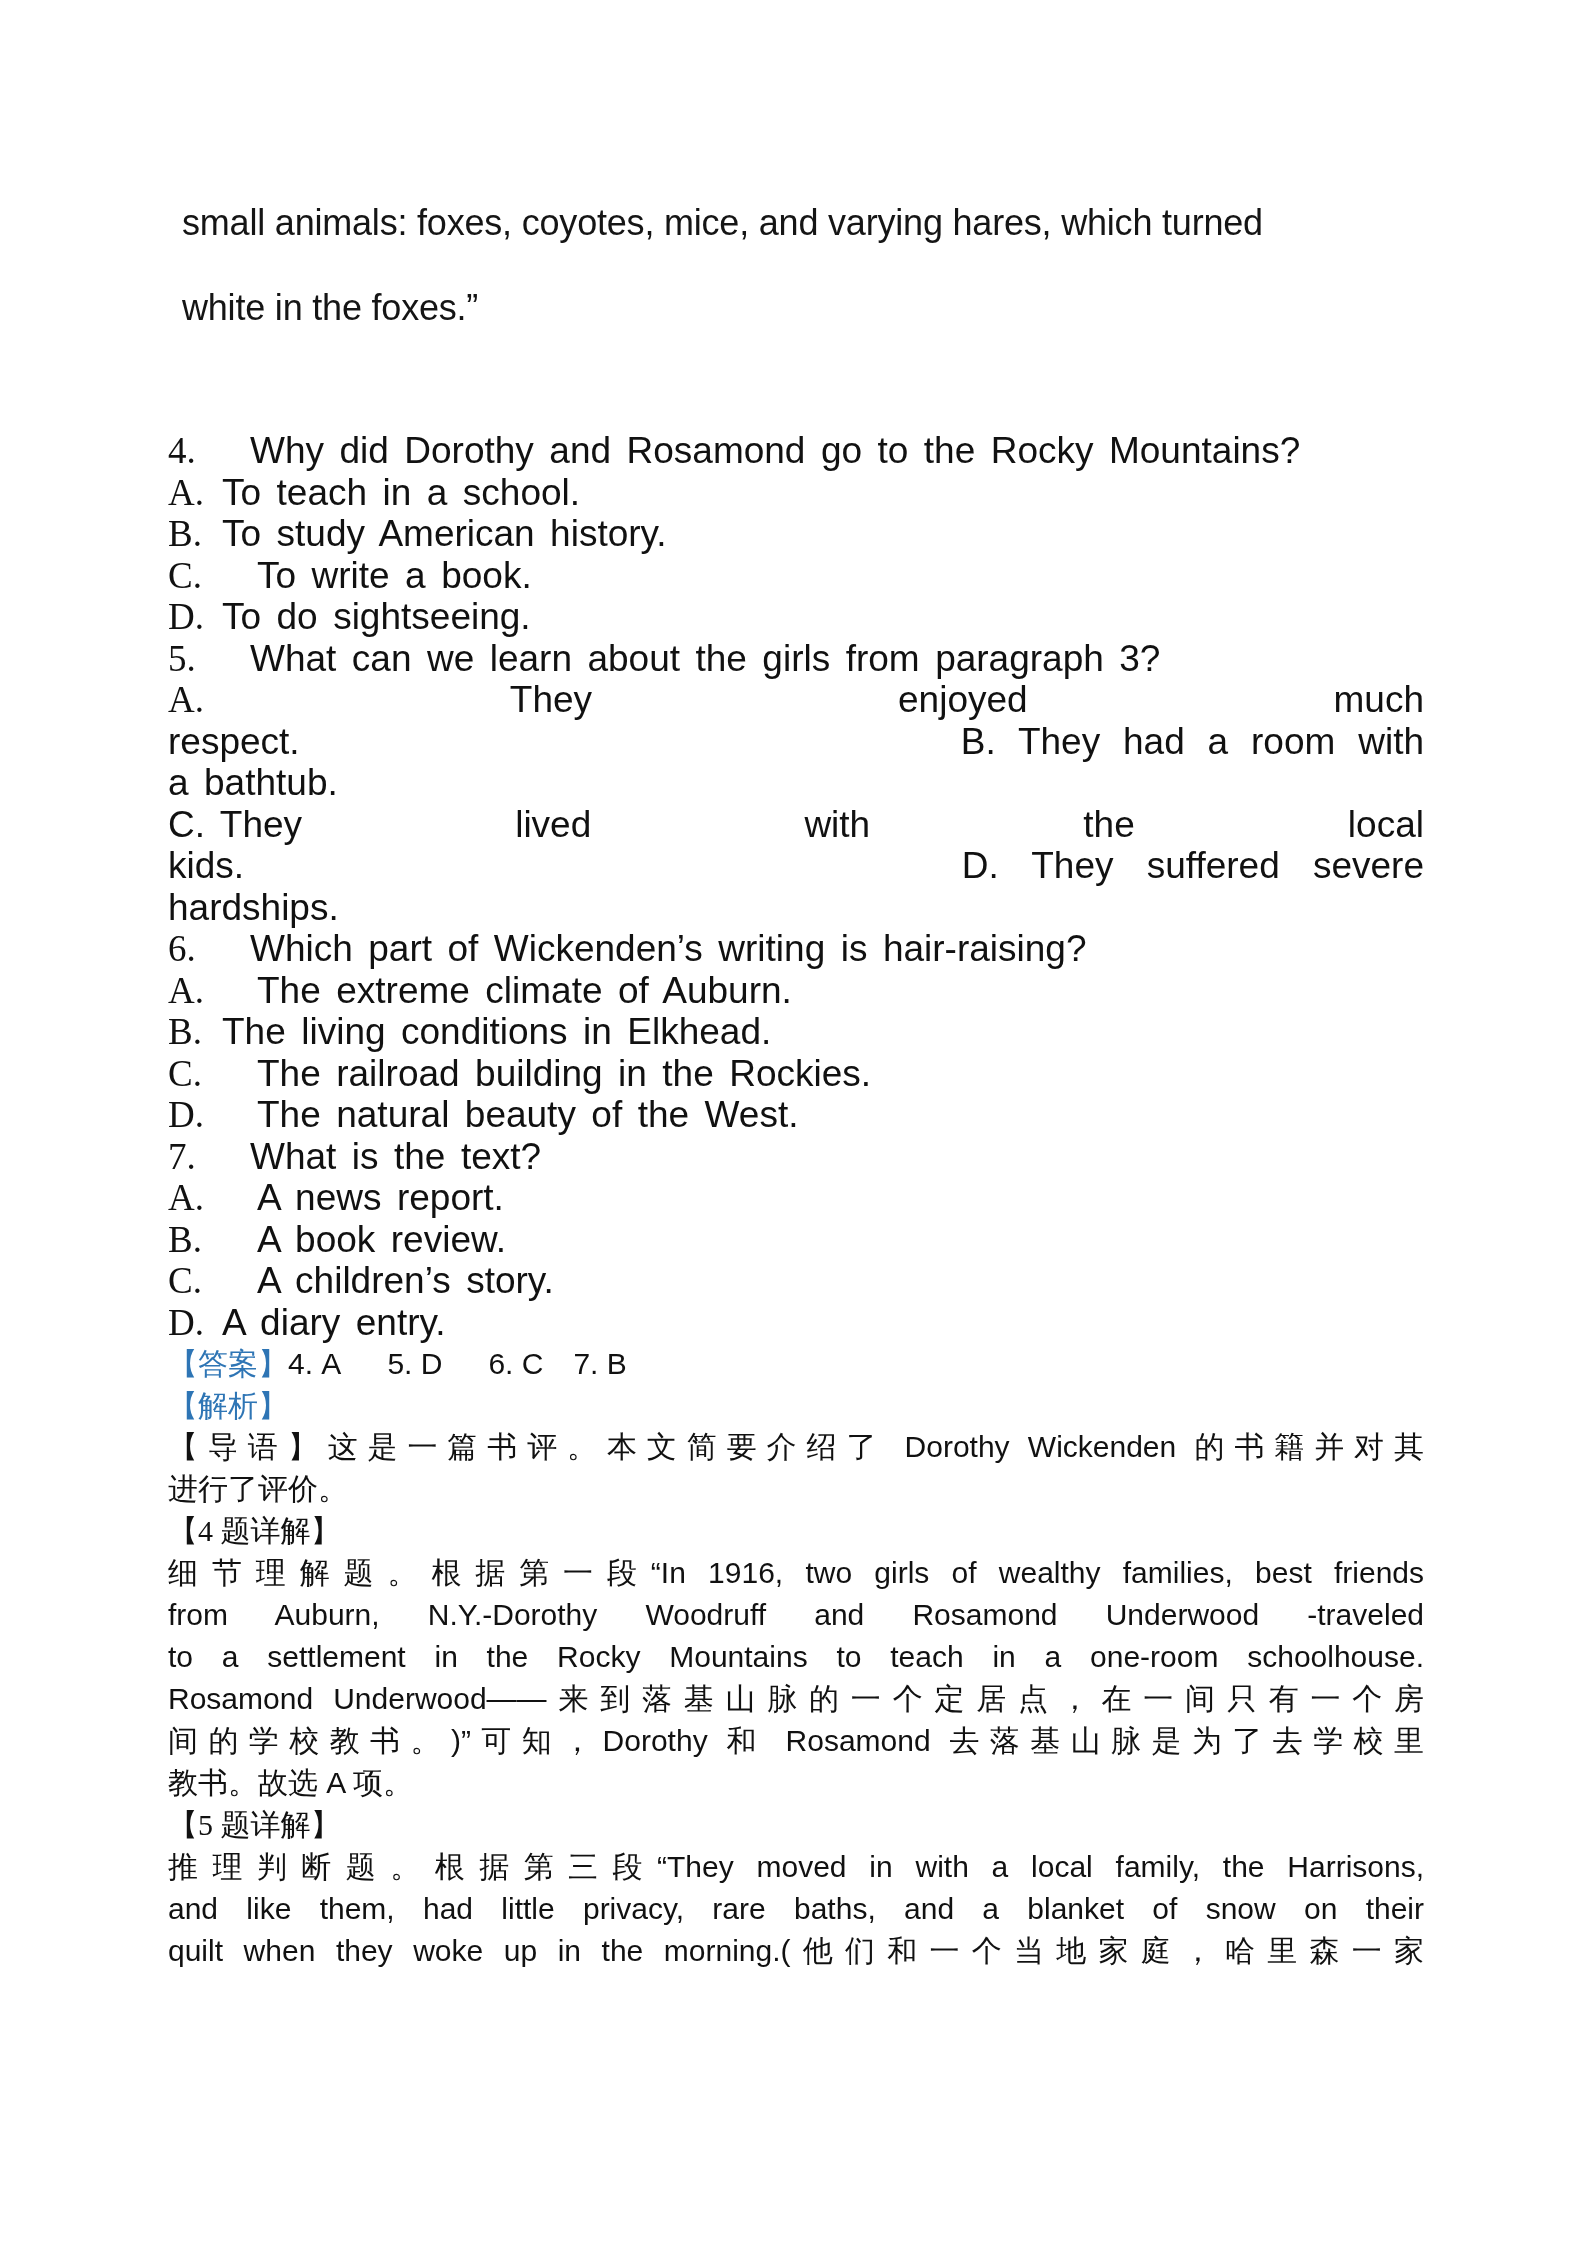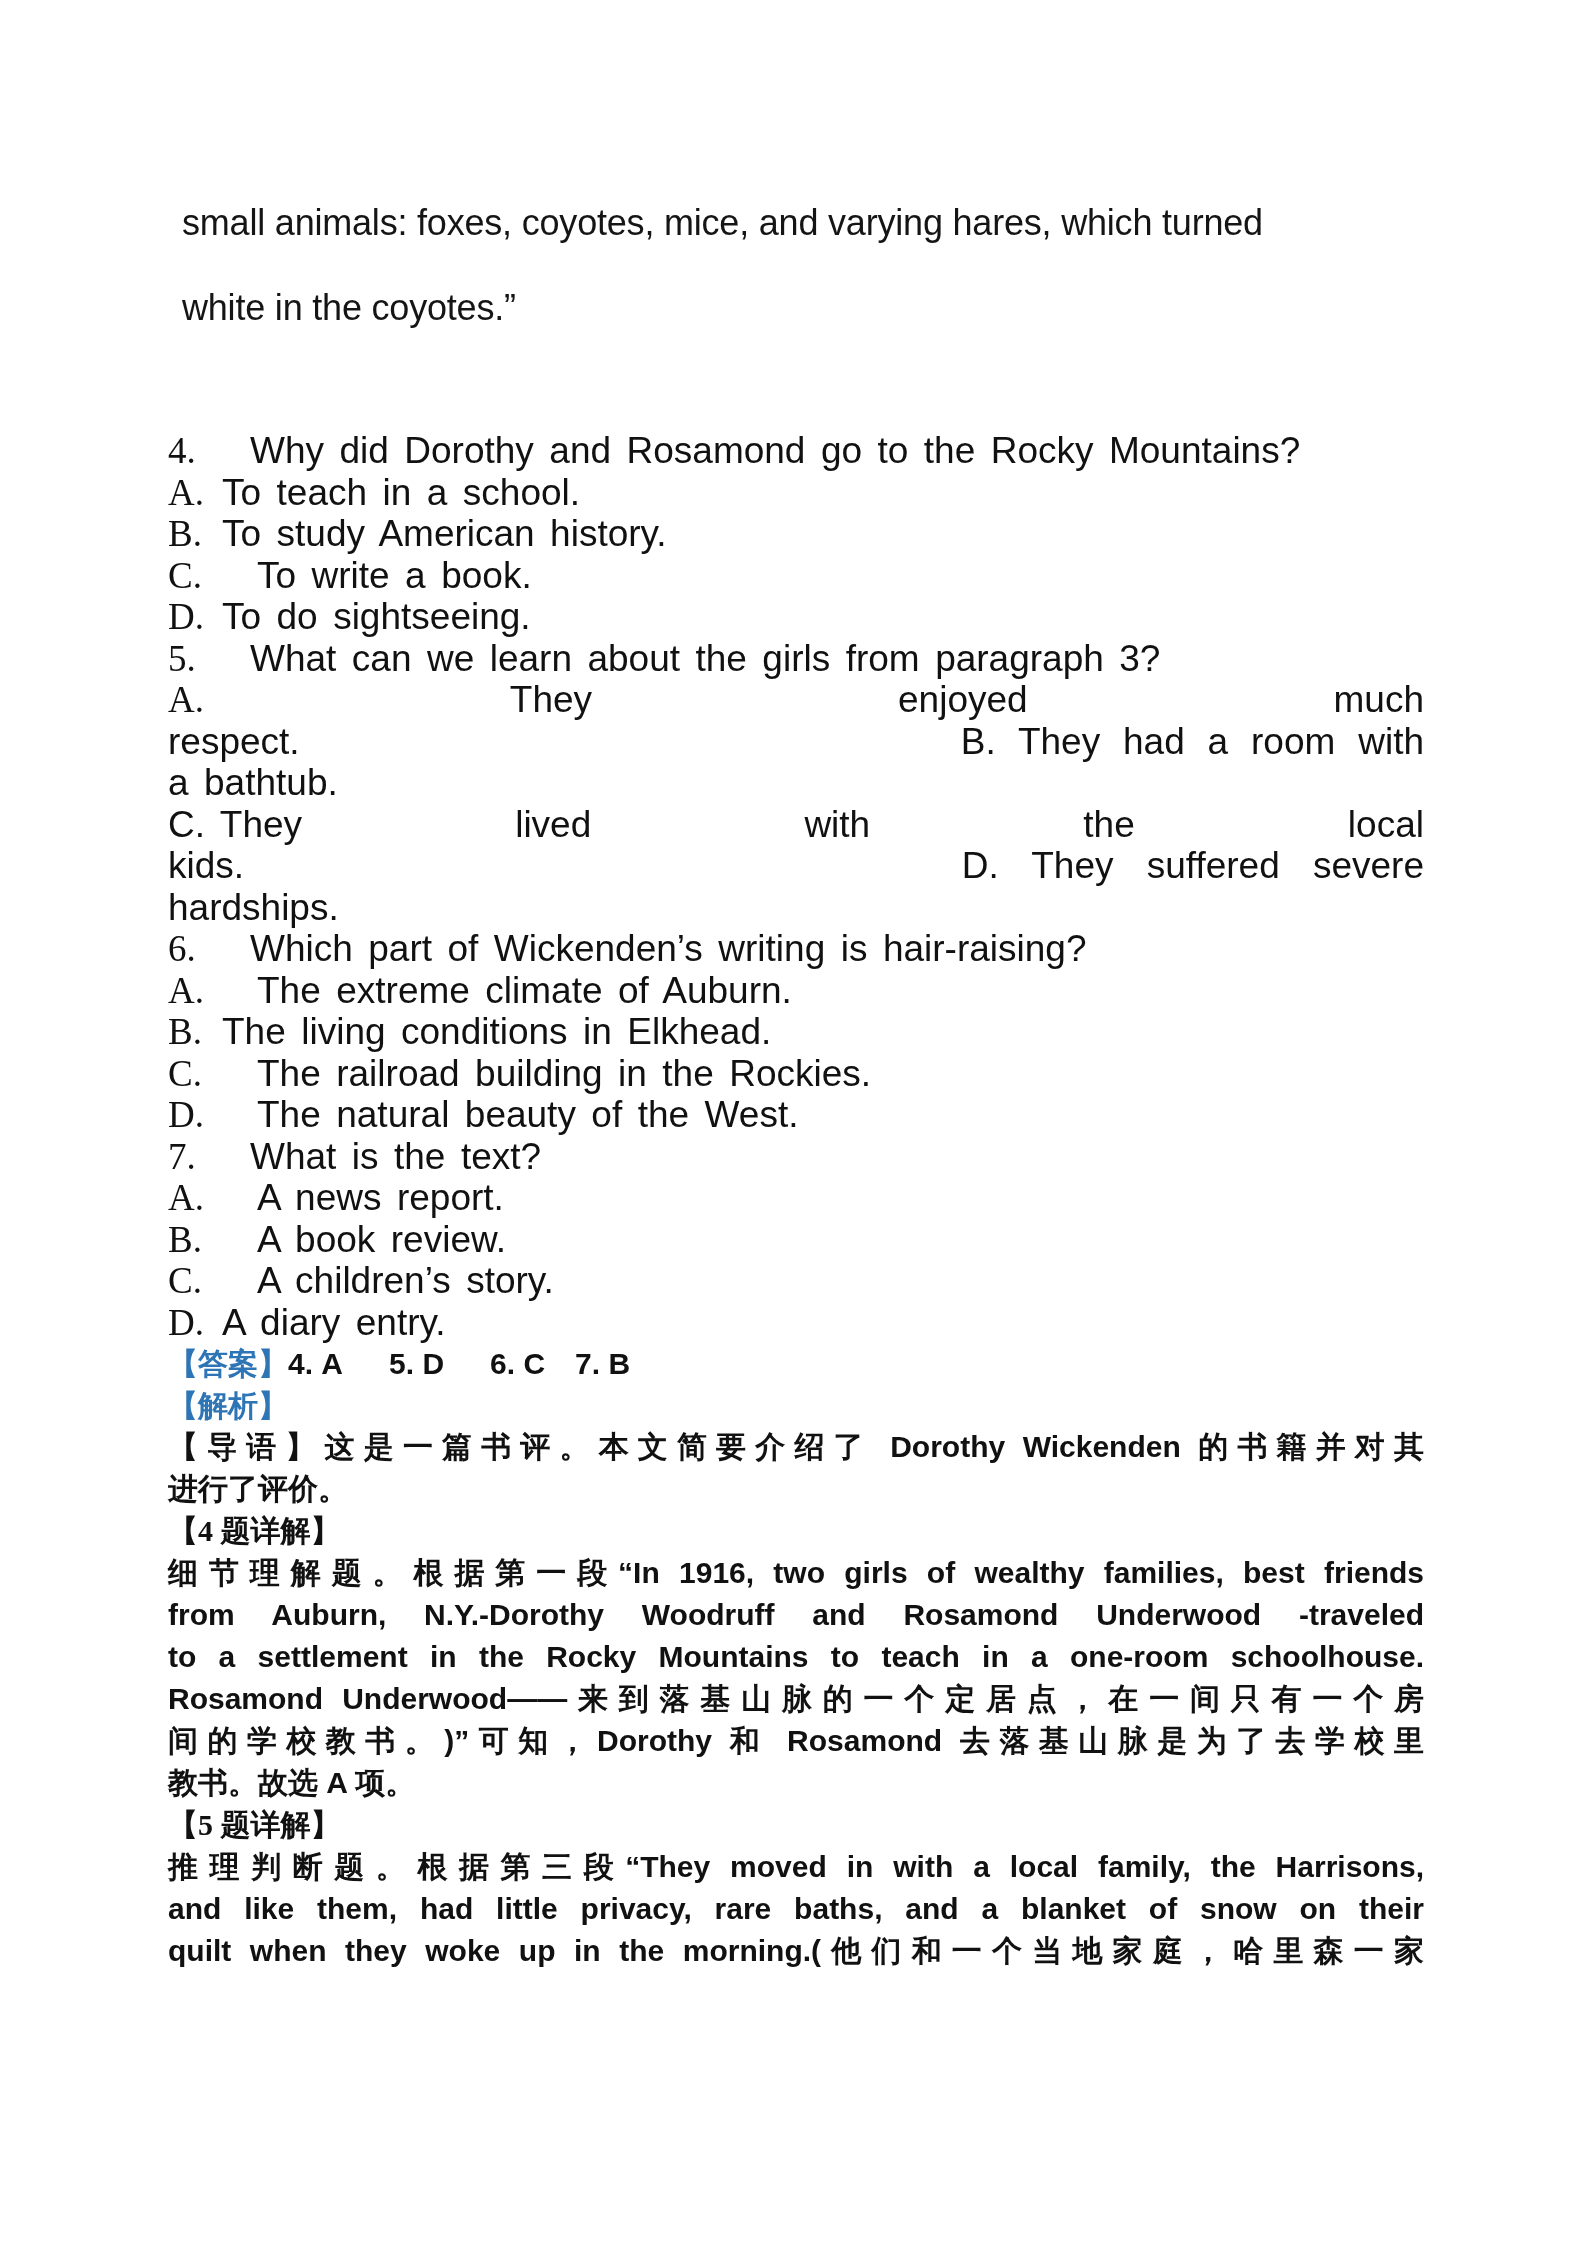--- a/index.html
+++ b/index.html
@@ -40,42 +40,41 @@
     display: flex;
     justify-content: space-between;
     white-space: nowrap;
   }
   .grp-wide { word-spacing: 0.62em; }
   .grp-mid  { word-spacing: 0.34em; }
   
   .analysis {
     font-size: 30px;
     line-height: 42px;
-    font-weight: bold;
   }
   .blue { color: #2E75B5; }
   .ans-row { line-height: 41.5px; }
   .ans-item { margin-right: 46px; }
   .ans-item:nth-last-child(2) { margin-right: 30px; }
   .ans-item:last-child { margin-right: 0; }
   .jline {
     text-align: justify;
     text-align-last: justify;
     white-space: normal;
   }
   .plain { text-align: left; }
 </style>
 </head>
 <body>
 
 <div class="page">
 
   <div class="quote">
     <div class="line">small animals: foxes, coyotes, mice, and varying hares, which turned</div>
-    <div class="line">white in the coyotes.”</div>
+    <div class="line">white in the foxes.”</div>
   </div>
 
   <div class="questions">
 
     <div class="line">
       <span class="serif qnum">4.</span><span>Why did Dorothy and Rosamond go to the Rocky Mountains?</span>
     </div>
     <div class="line">
       <span class="serif optlab">A.</span><span>To teach in a school.</span>
     </div>

